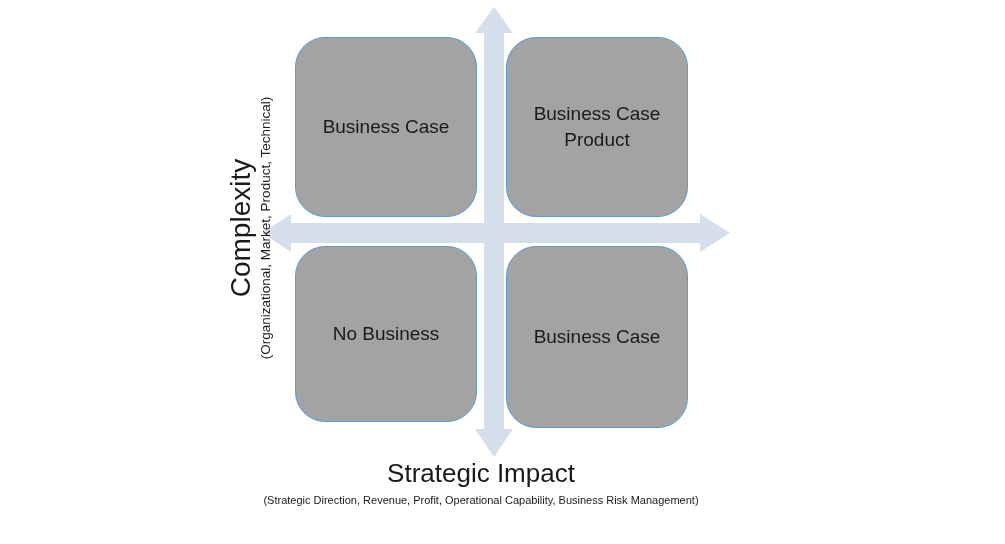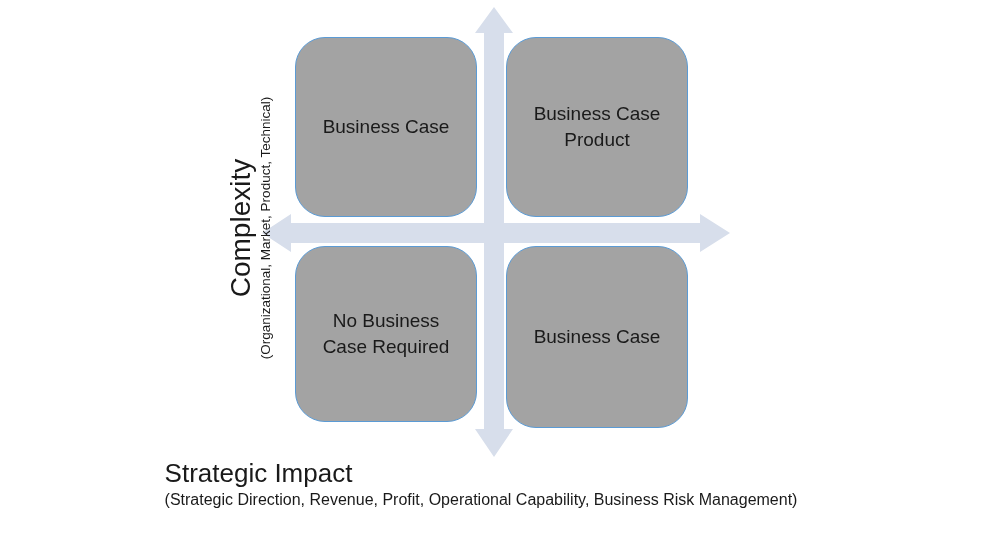--- a/index.html
+++ b/index.html
@@ -66,29 +66,30 @@
     font-size: 13.5px;
     line-height: 17px;
     color: var(--text-color);
   }
 
   .x-axis-label {
     position: absolute;
     left: 481px;
     top: 458px;
     transform: translateX(-50%);
+    text-align: center;
     white-space: nowrap;
   }
   .x-axis-title {
     font-size: 26px;
     line-height: 31px;
     color: var(--text-color);
   }
   .x-axis-subtitle {
-    font-size: 16px;
+    font-size: 11px;
     line-height: 20px;
     margin-top: 1px;
     color: var(--text-color);
   }
 </style>
 </head>
 <body>
 
 <div class="canvas">
 
@@ -103,21 +104,20 @@
     <div class="line">Business Case</div>
   </div>
 
   <div class="qbox tr">
     <div class="line">Business Case</div>
     <div class="line">Product</div>
   </div>
 
   <div class="qbox bl">
     <div class="line">No Business</div>
-    <div class="line">Case Required</div>
   </div>
 
   <div class="qbox br">
     <div class="line">Business Case</div>
   </div>
 
   <div class="y-axis-label">
     <div class="y-axis-title">Complexity</div>
     <div class="y-axis-subtitle">(Organizational, Market, Product, Technical)</div>
   </div>

